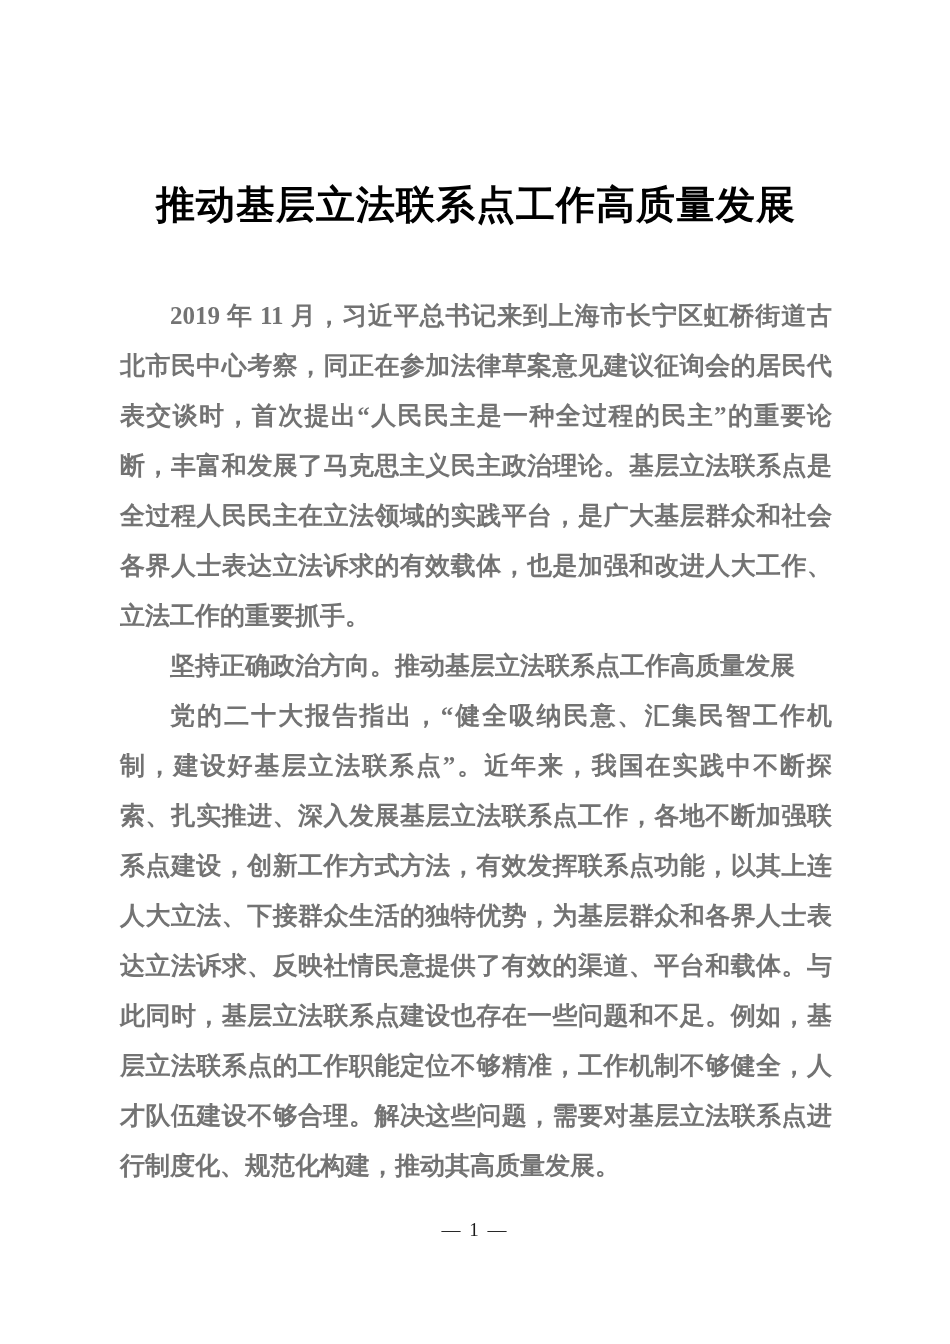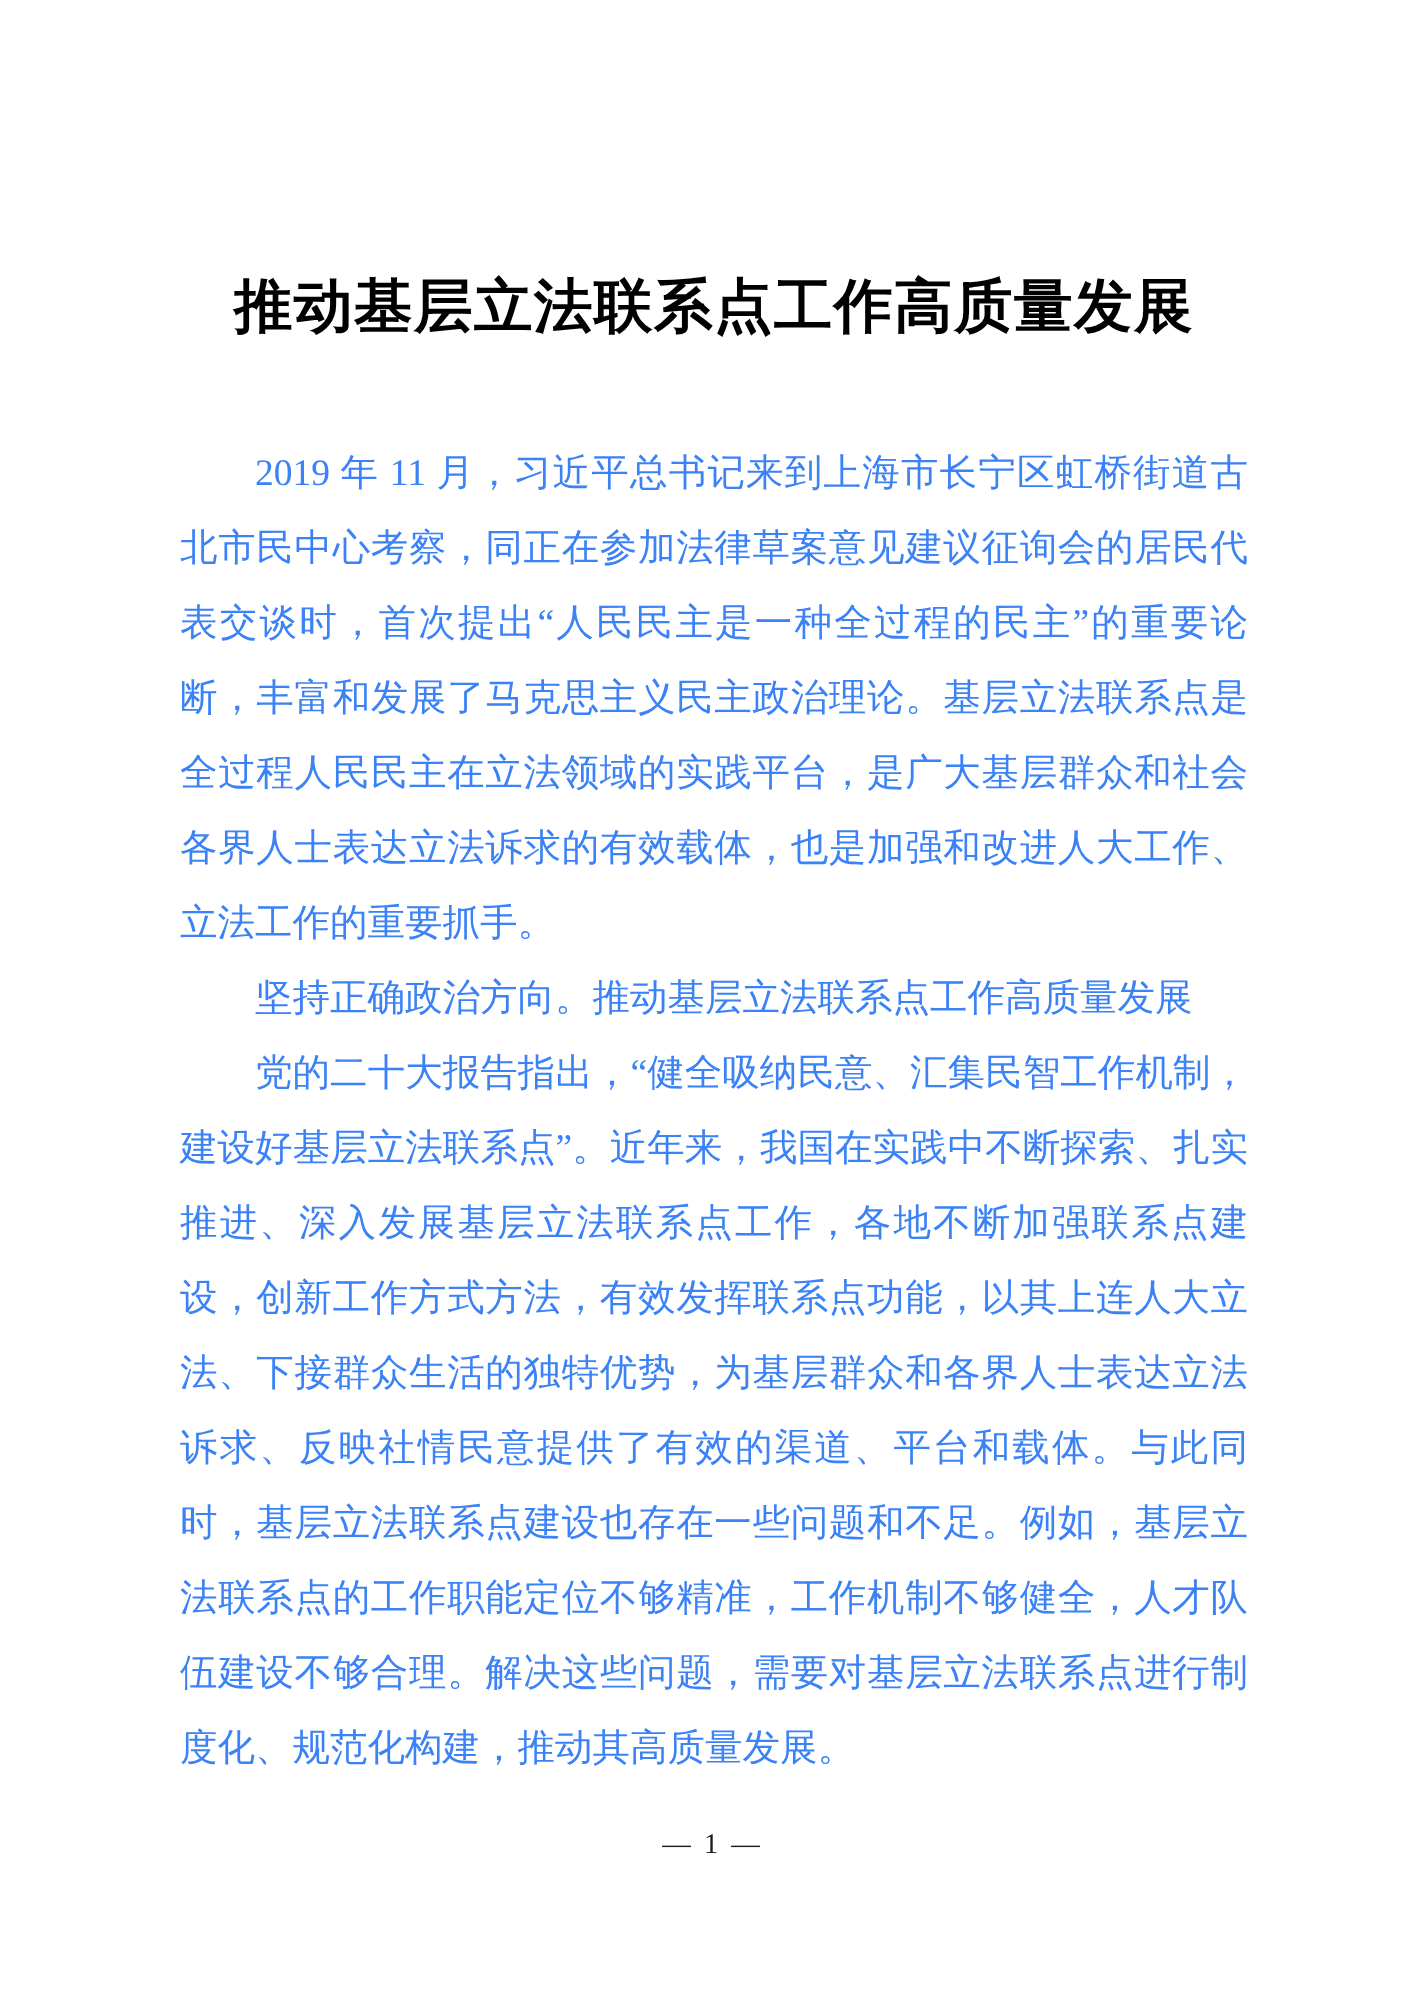--- a/index.html
+++ b/index.html
@@ -35,21 +35,22 @@
     .doc-body {
       font-size: 25px;
       line-height: 50px;
     }
     .doc-body .para {
       margin: 0;
       text-align: justify;
       text-justify: inter-ideograph;
       text-indent: 2em;
       word-break: break-all;
-      color: #3b82f6;
+      color: #737373;
+      font-weight: bold;
     }
     .page-footer {
       position: absolute;
       left: 0;
       right: 0;
       bottom: 70px;
       text-align: center;
       font-size: 19px;
       letter-spacing: 2px;
       color: #1a1a1a;

